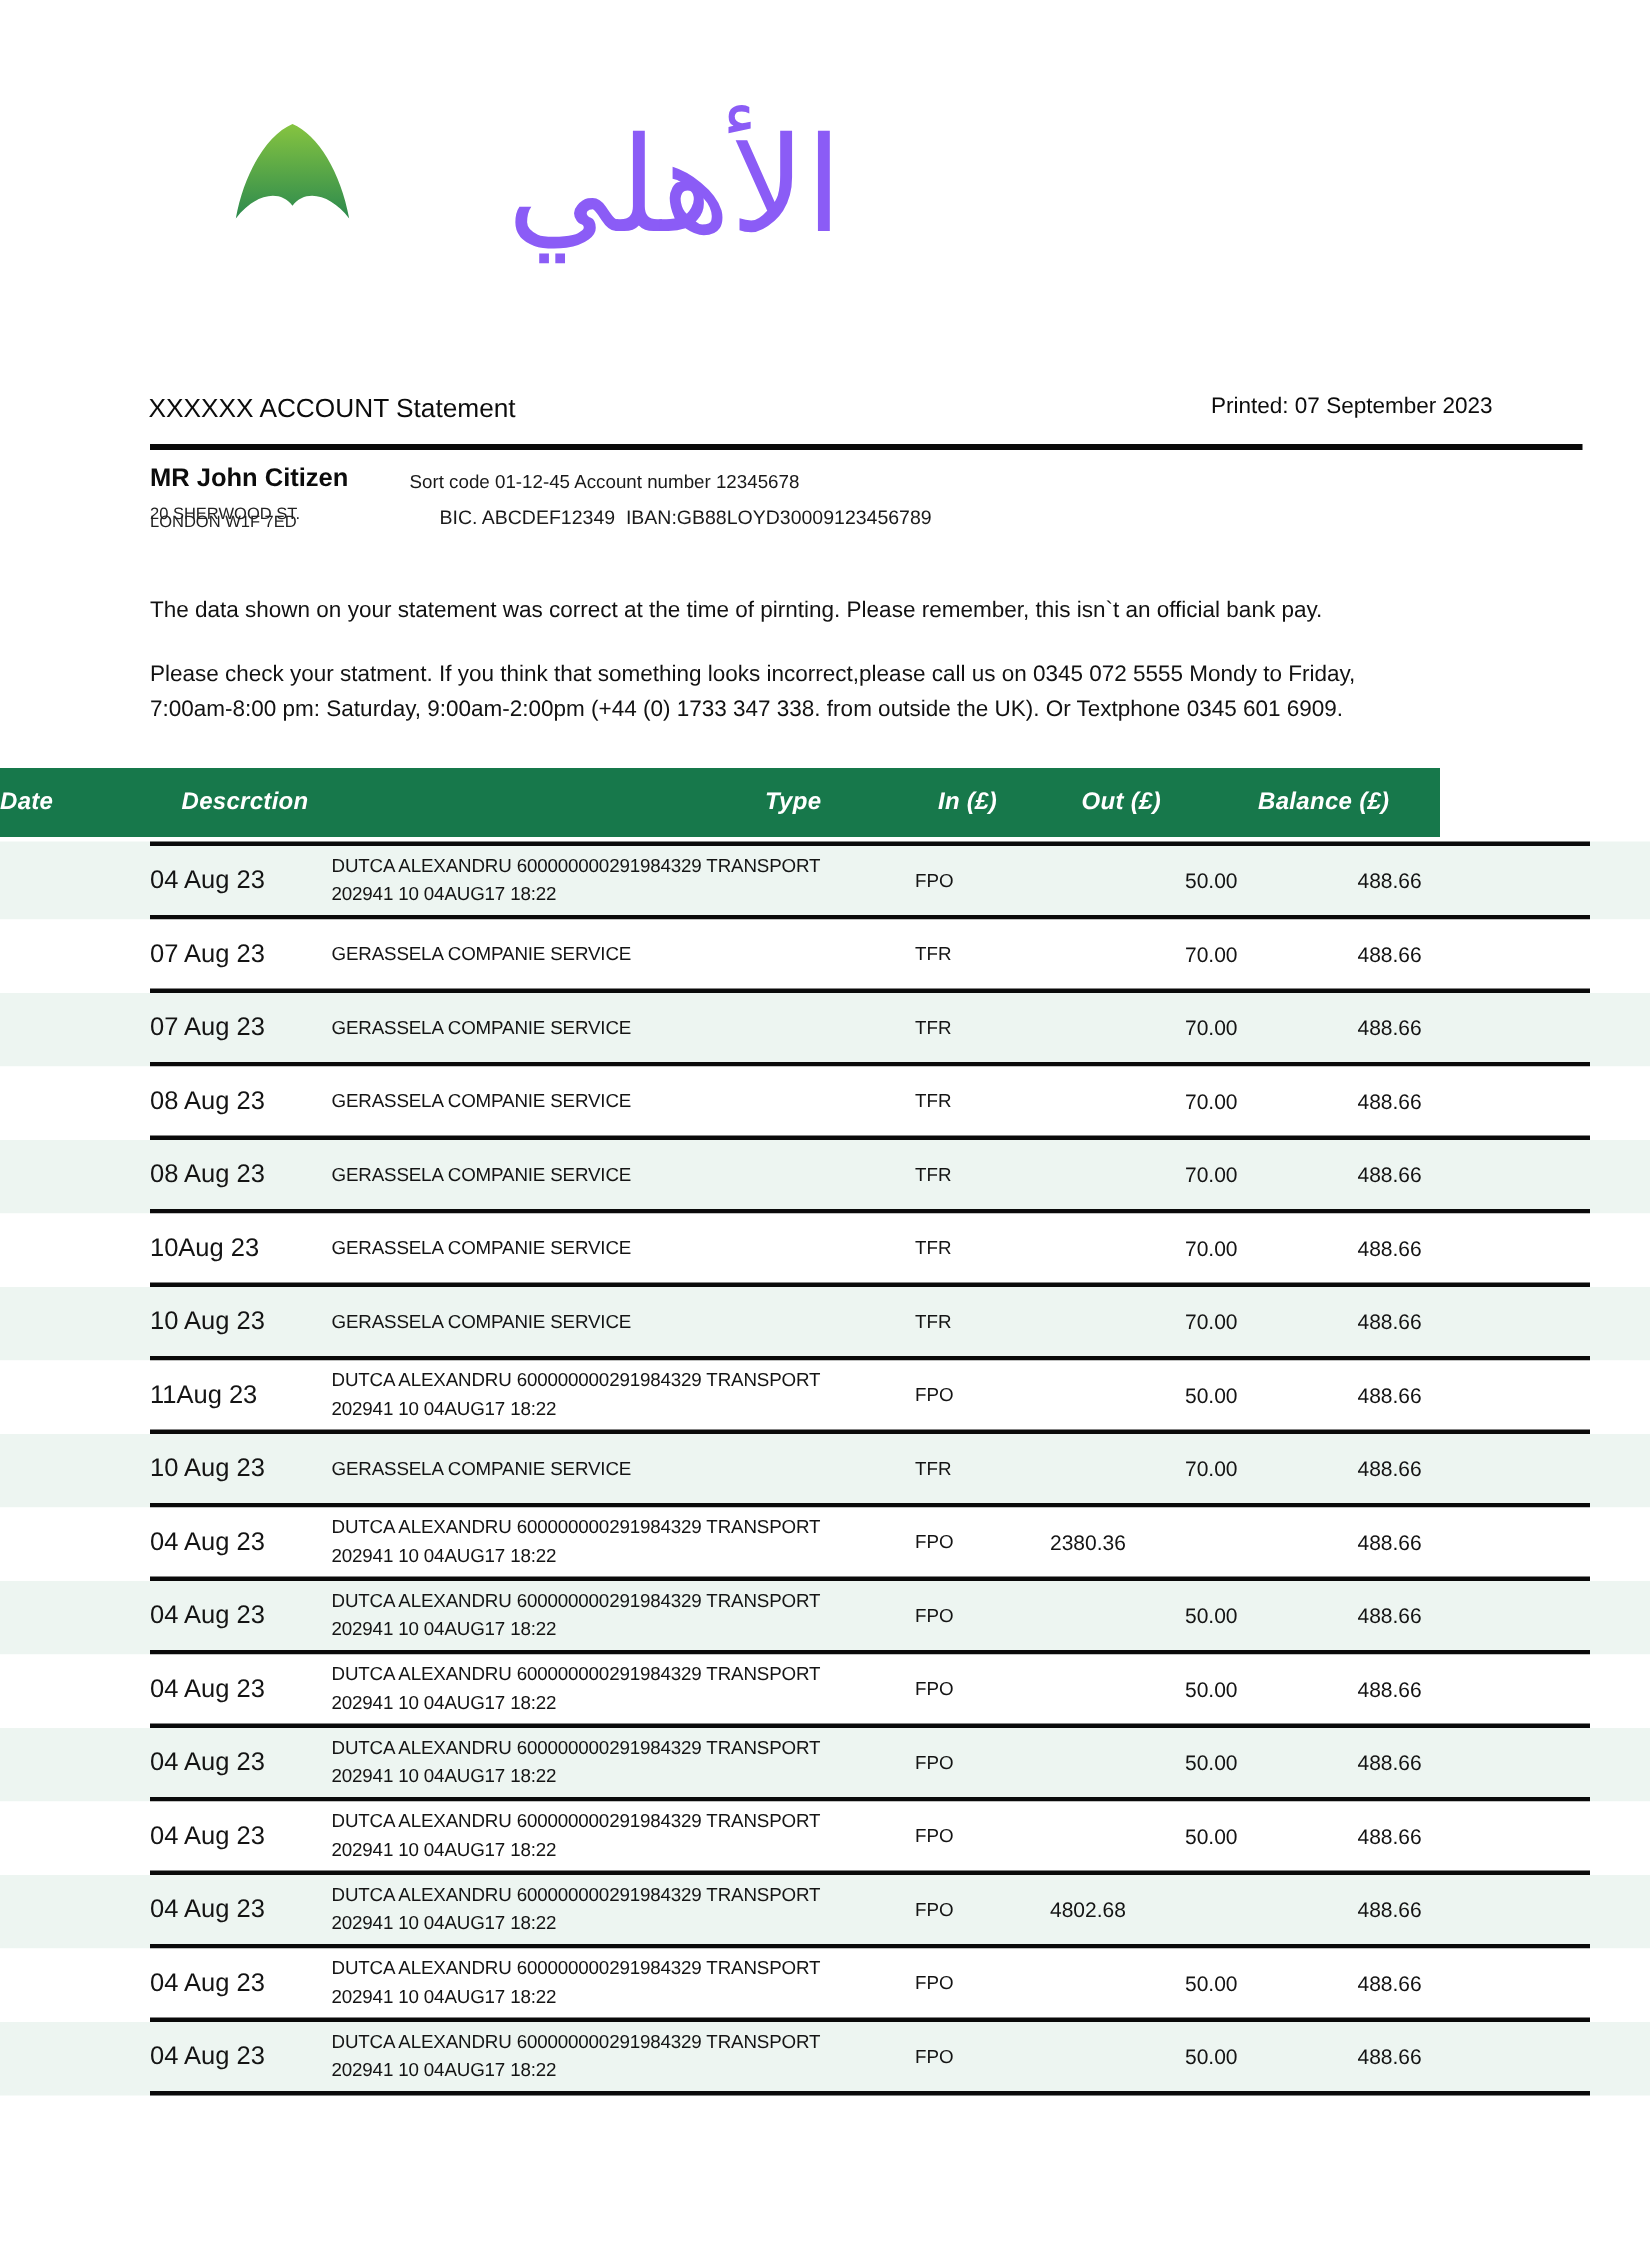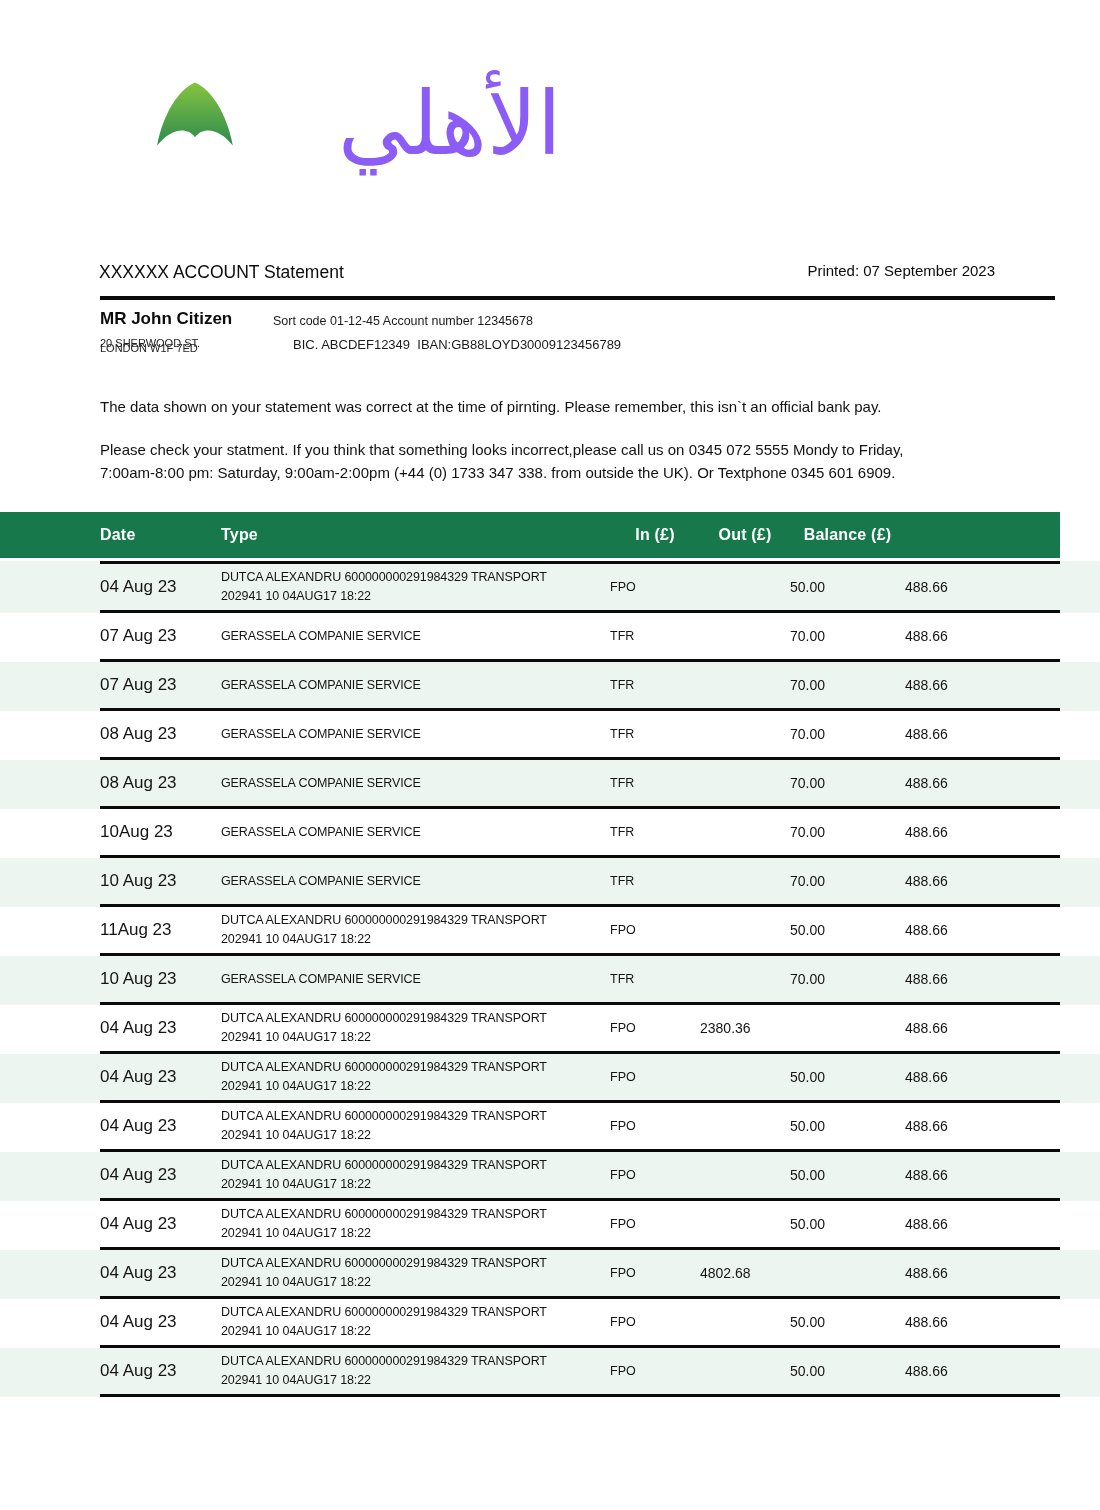--- a/index.html
+++ b/index.html
@@ -38,21 +38,21 @@
   .para2{left:100px;top:438px;width:838px;font-size:15px;line-height:23px;color:#121212;}
 
   
   .table-wrap{left:0;top:512px;width:1100px;}
   .grid6{
     display:grid;
     grid-template-columns:121px 389px 90px 90px 115px 155px;
     align-items:center;
   }
   .thead{
-    background:#17784b;height:46px;padding-left:100px;width:960px;
+    background:#17784b;height:46px;width:960px;font-style:italic;
   }
   .thead .h{color:#ffffff;font-size:16px;font-weight:600;letter-spacing:.2px;}
   .h.num{text-align:center;}
   .rows{padding-top:3px;}
   .t-row{width:1100px;background:#ffffff;}
   .t-row.alt{background:#edf5f1;}
   .t-row .inner{
     margin-left:100px;width:960px;border-bottom:3px solid #0a0a0a;
     min-height:42px;padding:2px 0;
   }
@@ -89,20 +89,21 @@
 <div class="abs cust-addr2">LONDON W1F 7ED</div>
 <div class="abs sort-line">Sort code 01-12-45 Account number 12345678</div>
 <div class="abs bic-line">BIC. ABCDEF12349  IBAN:GB88LOYD30009123456789</div>
 
 <div class="abs para1">The data shown on your statement was correct at the time of pirnting. Please remember, this isn`t an official bank pay.</div>
 <div class="abs para2">Please check your statment. If you think that something looks incorrect,please call us on 0345 072 5555 Mondy to Friday, 7:00am-8:00 pm: Saturday, 9:00am-2:00pm (+44 (0) 1733 347 338. from outside the UK). Or Textphone 0345 601 6909.</div>
 
 <div class="abs table-wrap">
   <div class="thead grid6">
     <div class="h">Date</div>
+    <div class="h">Descrction</div>
     <div class="h">Type</div>
     <div class="h num">In (£)</div>
     <div class="h num">Out (£)</div>
     <div class="h num">Balance (£)</div>
   </div>
   <div class="rows">
   <div class="t-row alt">
     <div class="inner grid6">
       <div class="c date">04 Aug 23</div>
       <div class="c desc">

